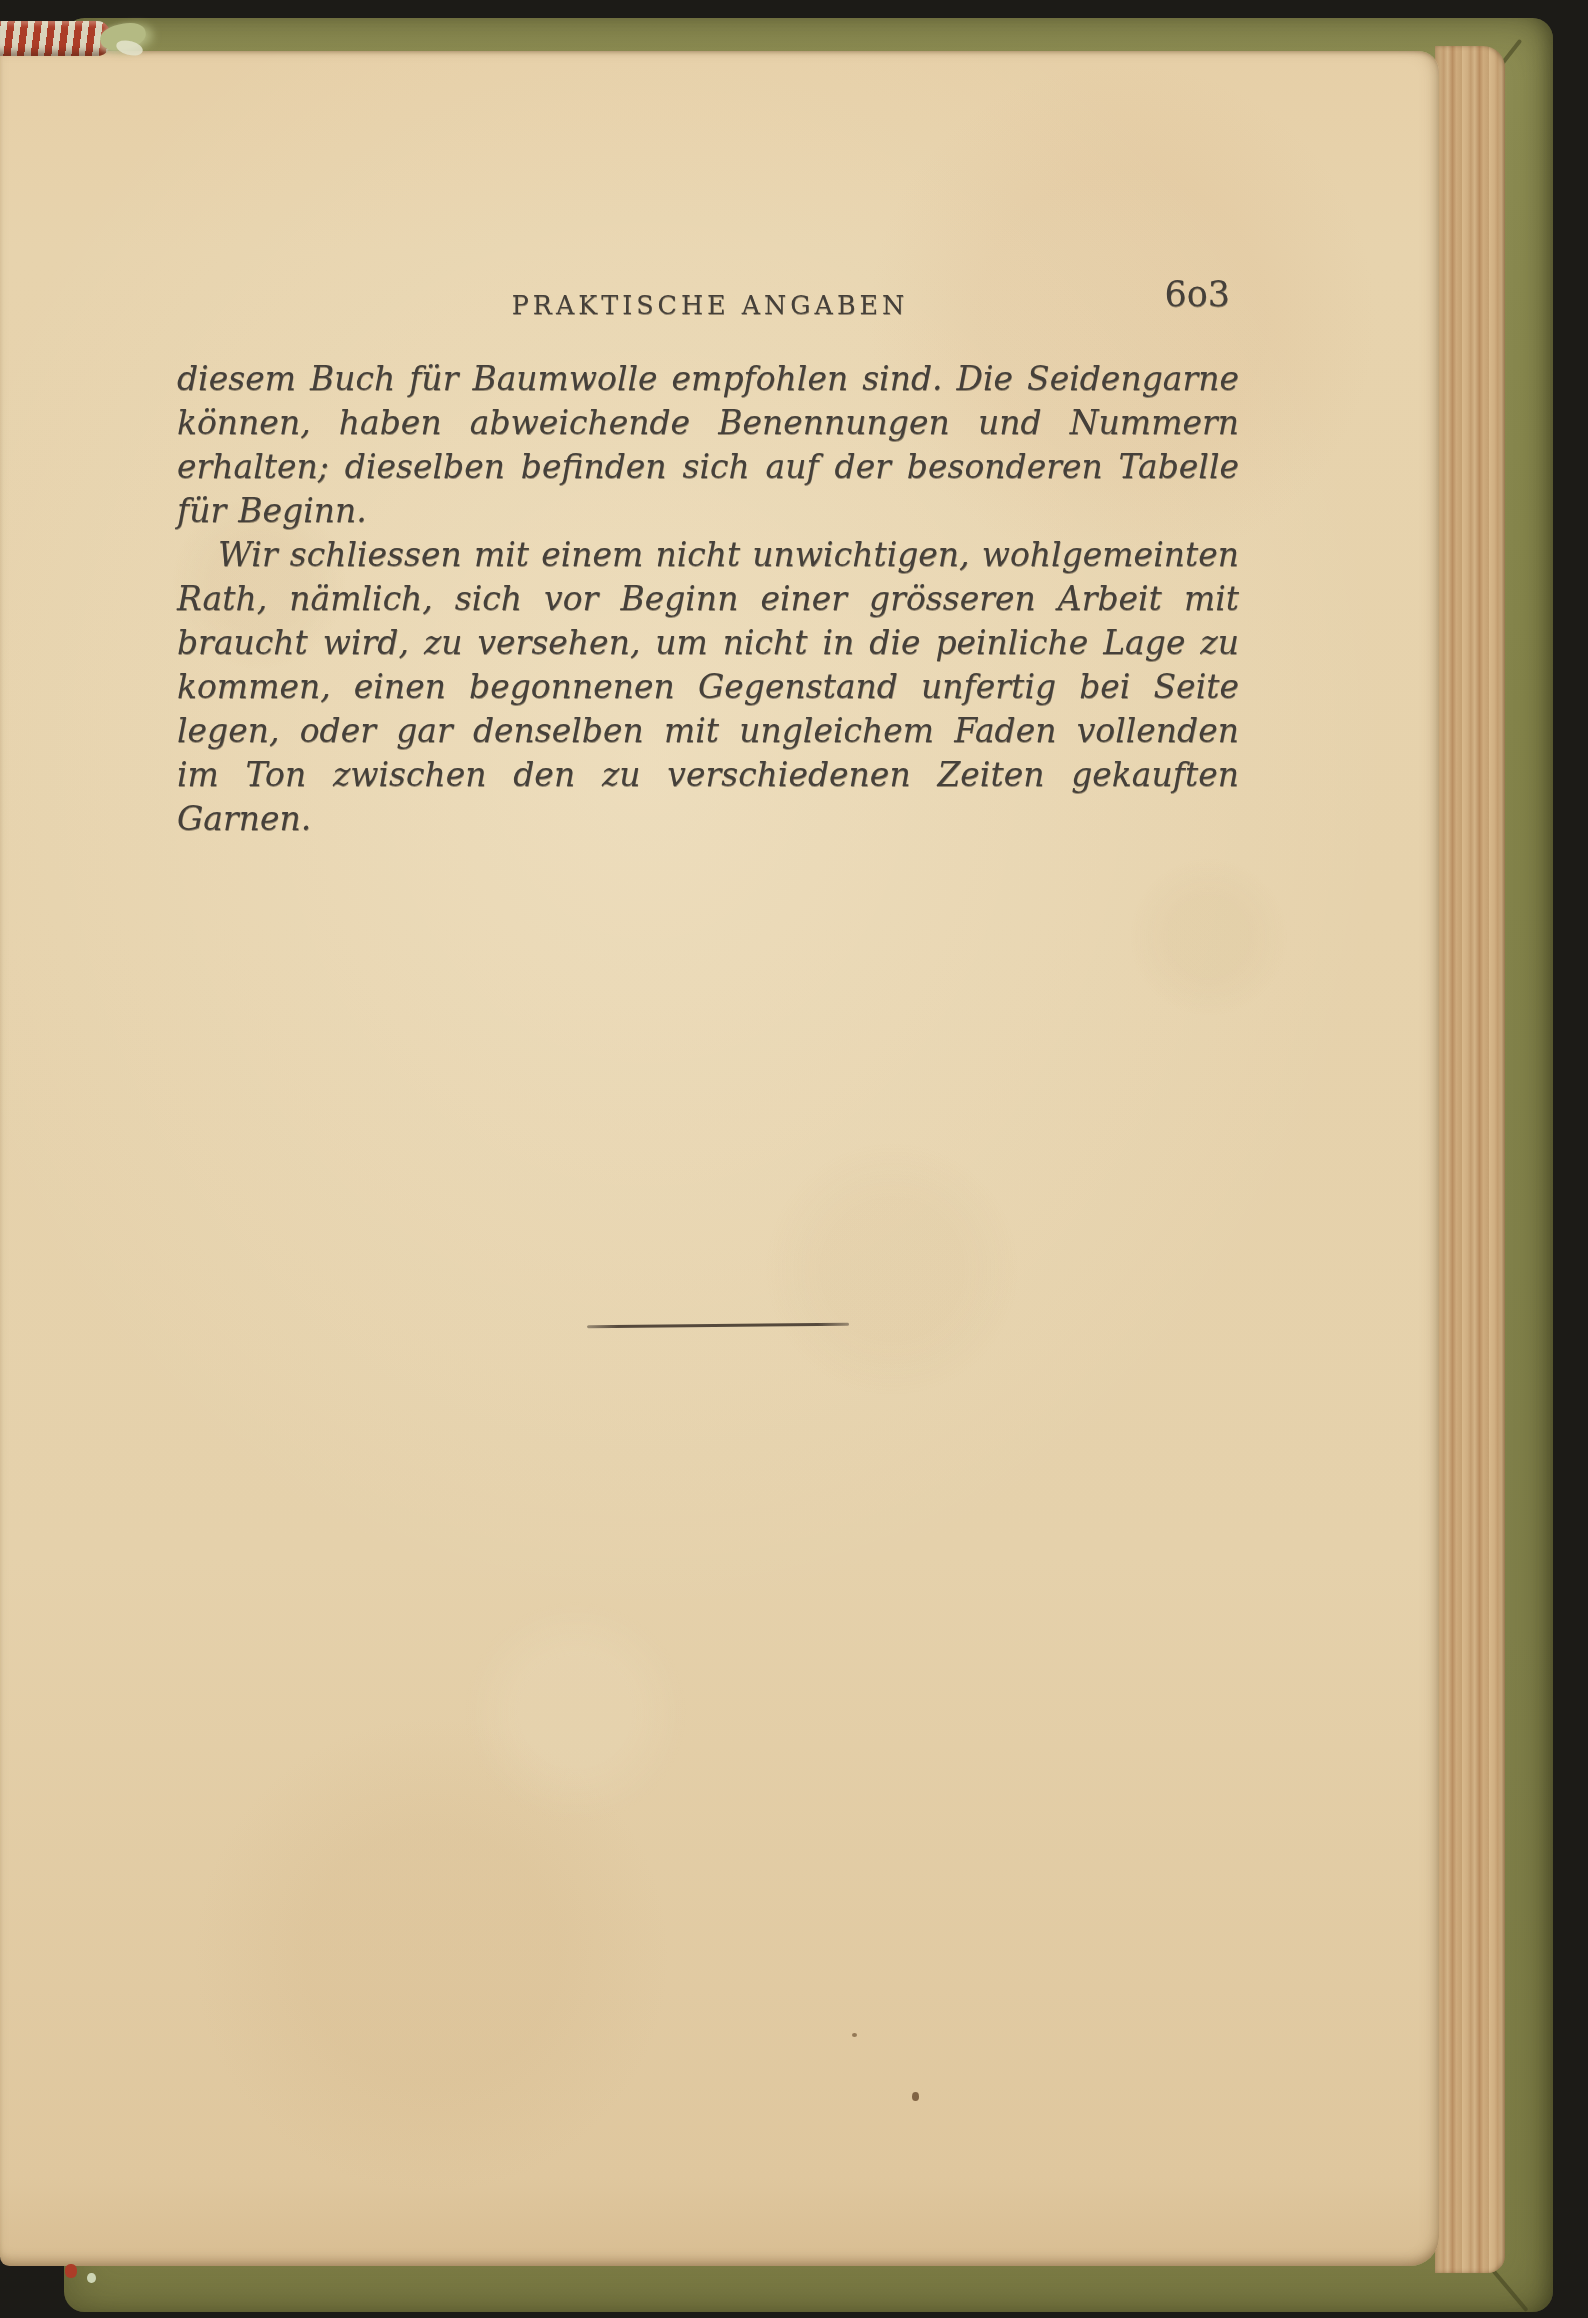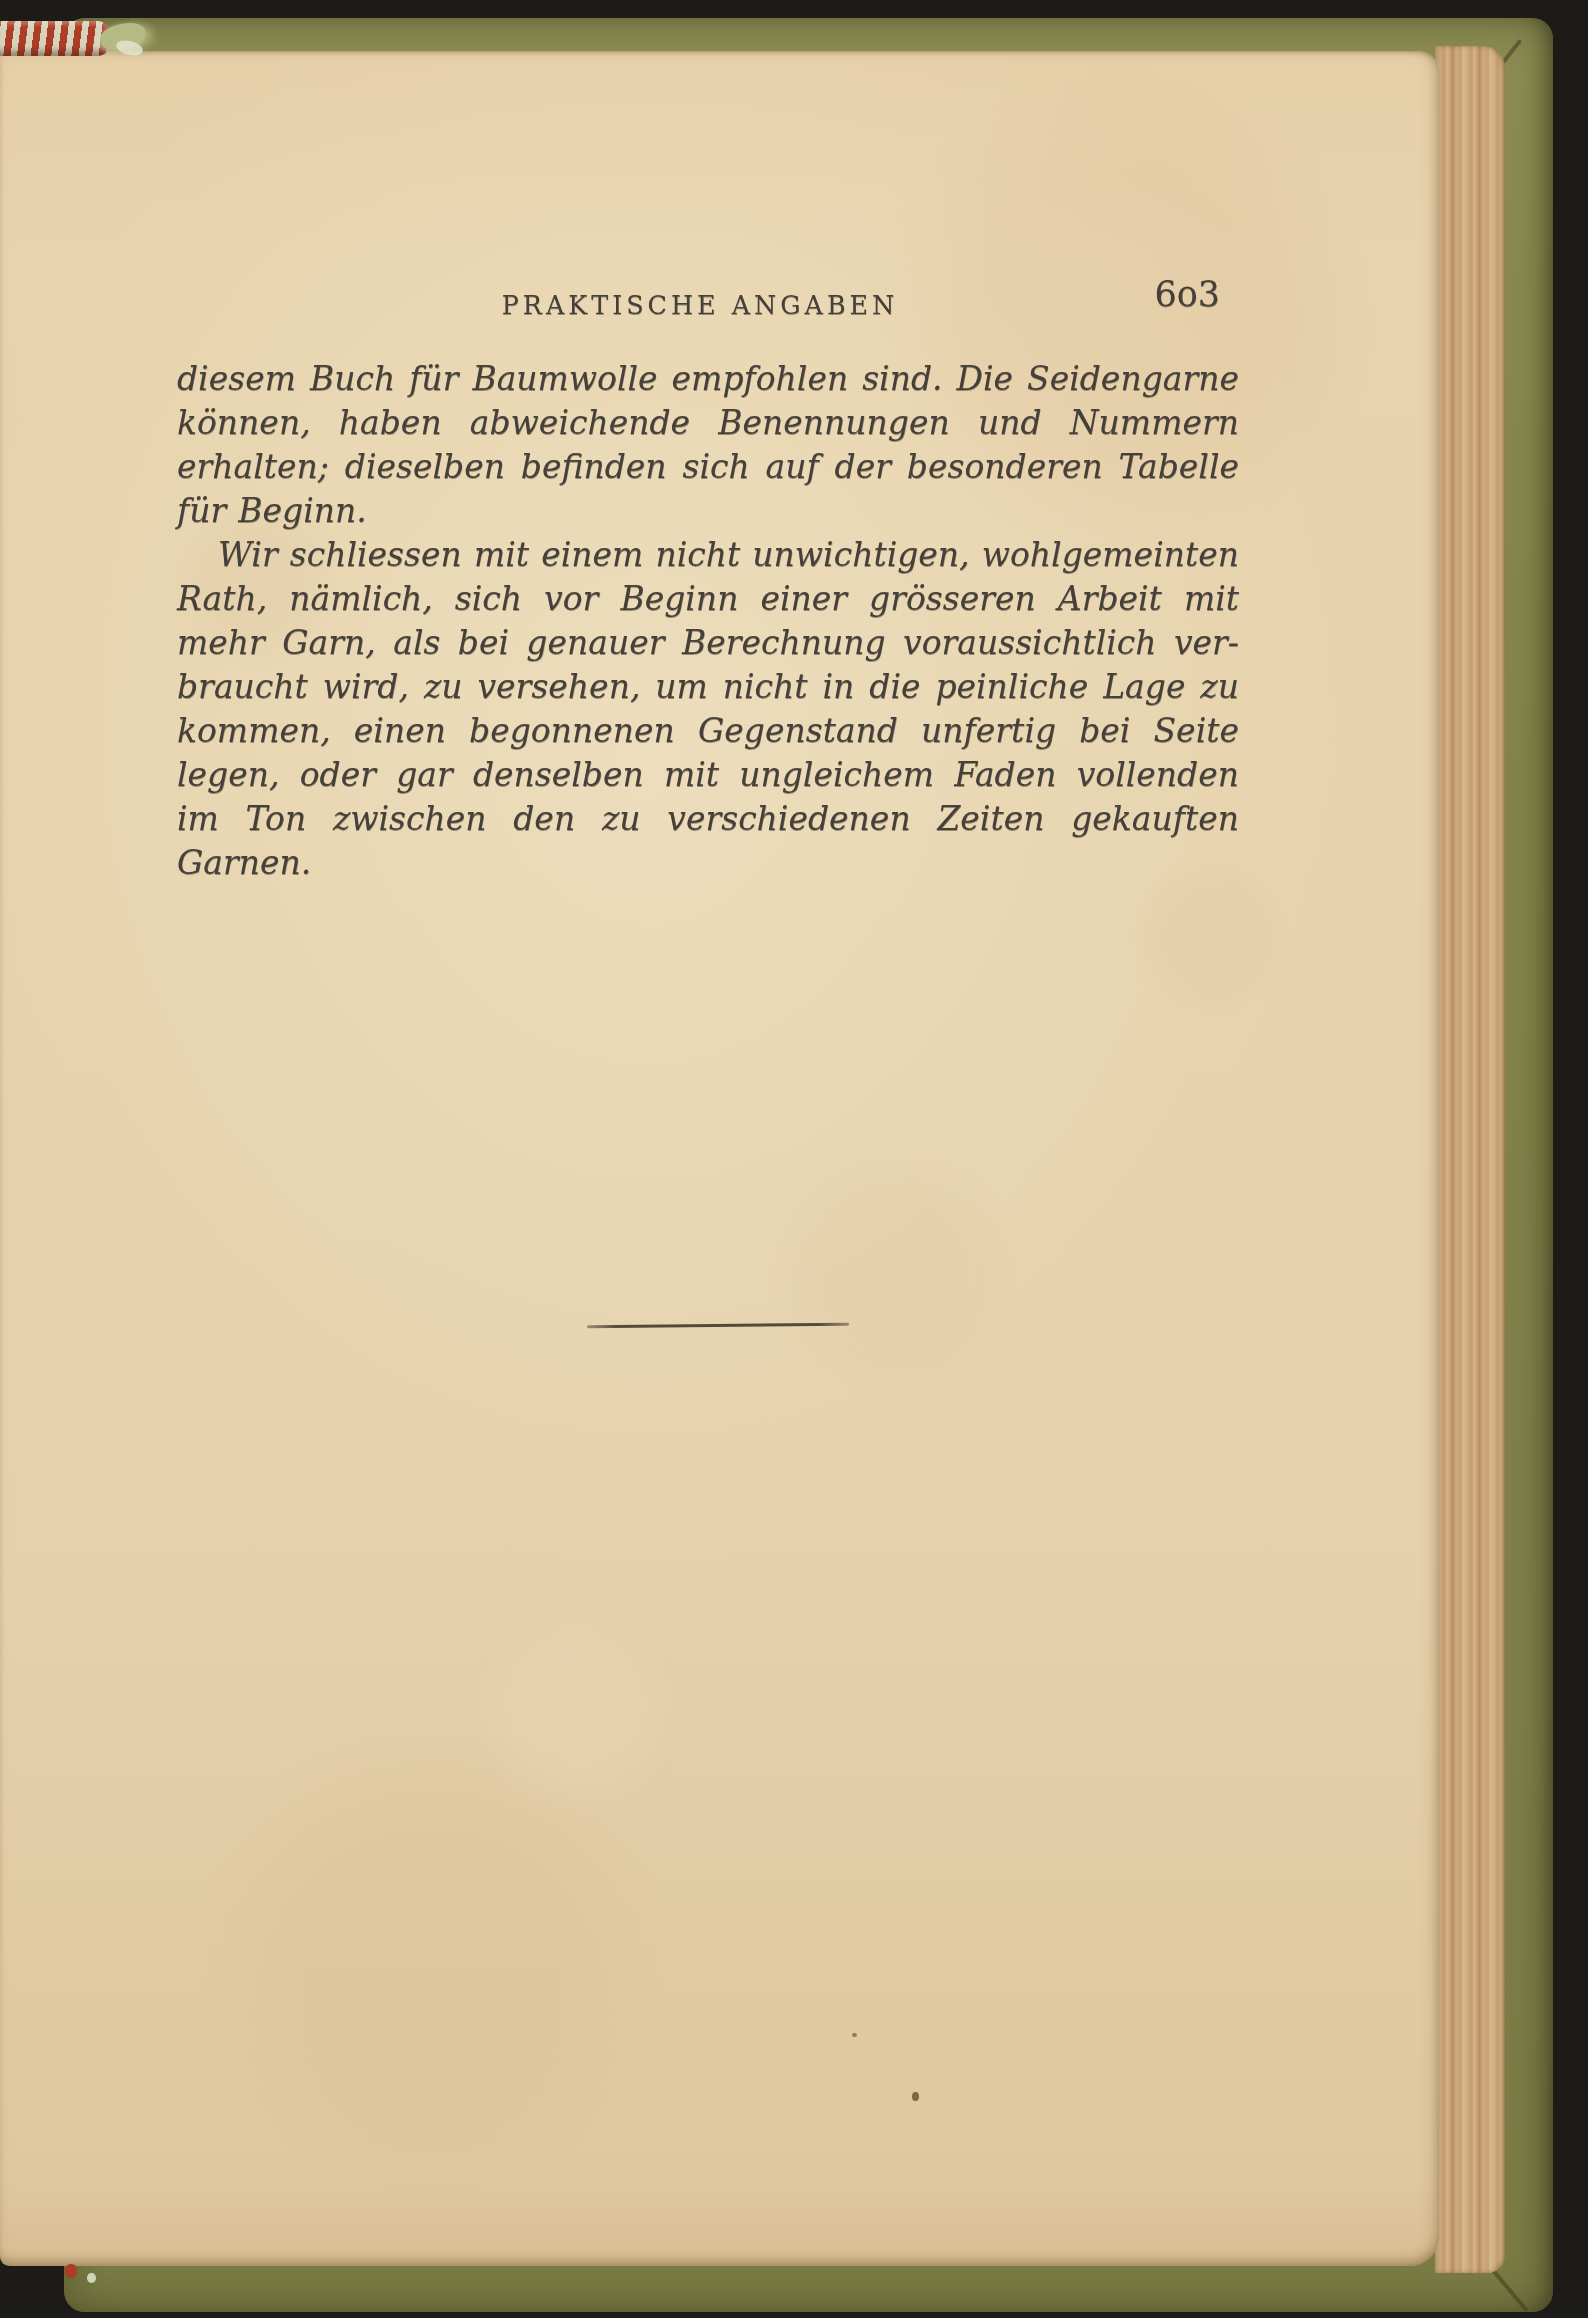--- a/index.html
+++ b/index.html
@@ -95,21 +95,21 @@
   .headband-speck-mint{
     position:absolute;left:87px;top:2273px;width:8.7px;height:10.3px;border-radius:50%;
     background:#cdd5b4;
   }
   
   .speck{position:absolute;border-radius:50%;}
   .speck-1{left:852px;top:2033px;width:4.8px;height:4px;background:rgba(122,94,62,.75);}
   .speck-2{left:912px;top:2092px;width:7.1px;height:8.7px;background:rgba(112,82,52,.85);}
   
   .running-header{
-    position:absolute;left:169px;top:283px;width:1062px;height:44px;
+    position:absolute;left:179px;top:283px;width:1062px;height:44px;
   }
   .header-title{
     text-align:center;line-height:44px;
     font-size:25.4px;letter-spacing:4px;color:var(--ink);
     text-shadow:0.3px 0.5px 0.6px rgba(70,60,45,.5);
   }
   .page-number{
     position:absolute;right:11px;top:-9.5px;
     font-size:35px;color:var(--ink);
     text-shadow:0.3px 0.5px 0.6px rgba(70,60,45,.5);
@@ -165,21 +165,20 @@
   <div class="text-block">
     <div>
       <div class="line">diesem Buch für Baumwolle empfohlen sind. Die Seidengarne</div>
       <div class="line">können, haben abweichende Benennungen und Nummern</div>
       <div class="line">erhalten; dieselben befinden sich auf der besonderen Tabelle</div>
       <div class="line last">für Beginn.</div>
     </div>
     <div>
       <div class="line indent">Wir schliessen mit einem nicht unwichtigen, wohlgemeinten</div>
       <div class="line">Rath, nämlich, sich vor Beginn einer grösseren Arbeit mit</div>
-      <div class="line">mehr Garn, als bei genauer Berechnung voraussichtlich ver-</div>
       <div class="line">braucht wird, zu versehen, um nicht in die peinliche Lage zu</div>
       <div class="line">kommen, einen begonnenen Gegenstand unfertig bei Seite</div>
       <div class="line">legen, oder gar denselben mit ungleichem Faden vollenden</div>
       <div class="line">im Ton zwischen den zu verschiedenen Zeiten gekauften</div>
       <div class="line last">Garnen.</div>
     </div>
   </div>
 
   <div class="divider"></div>
 

